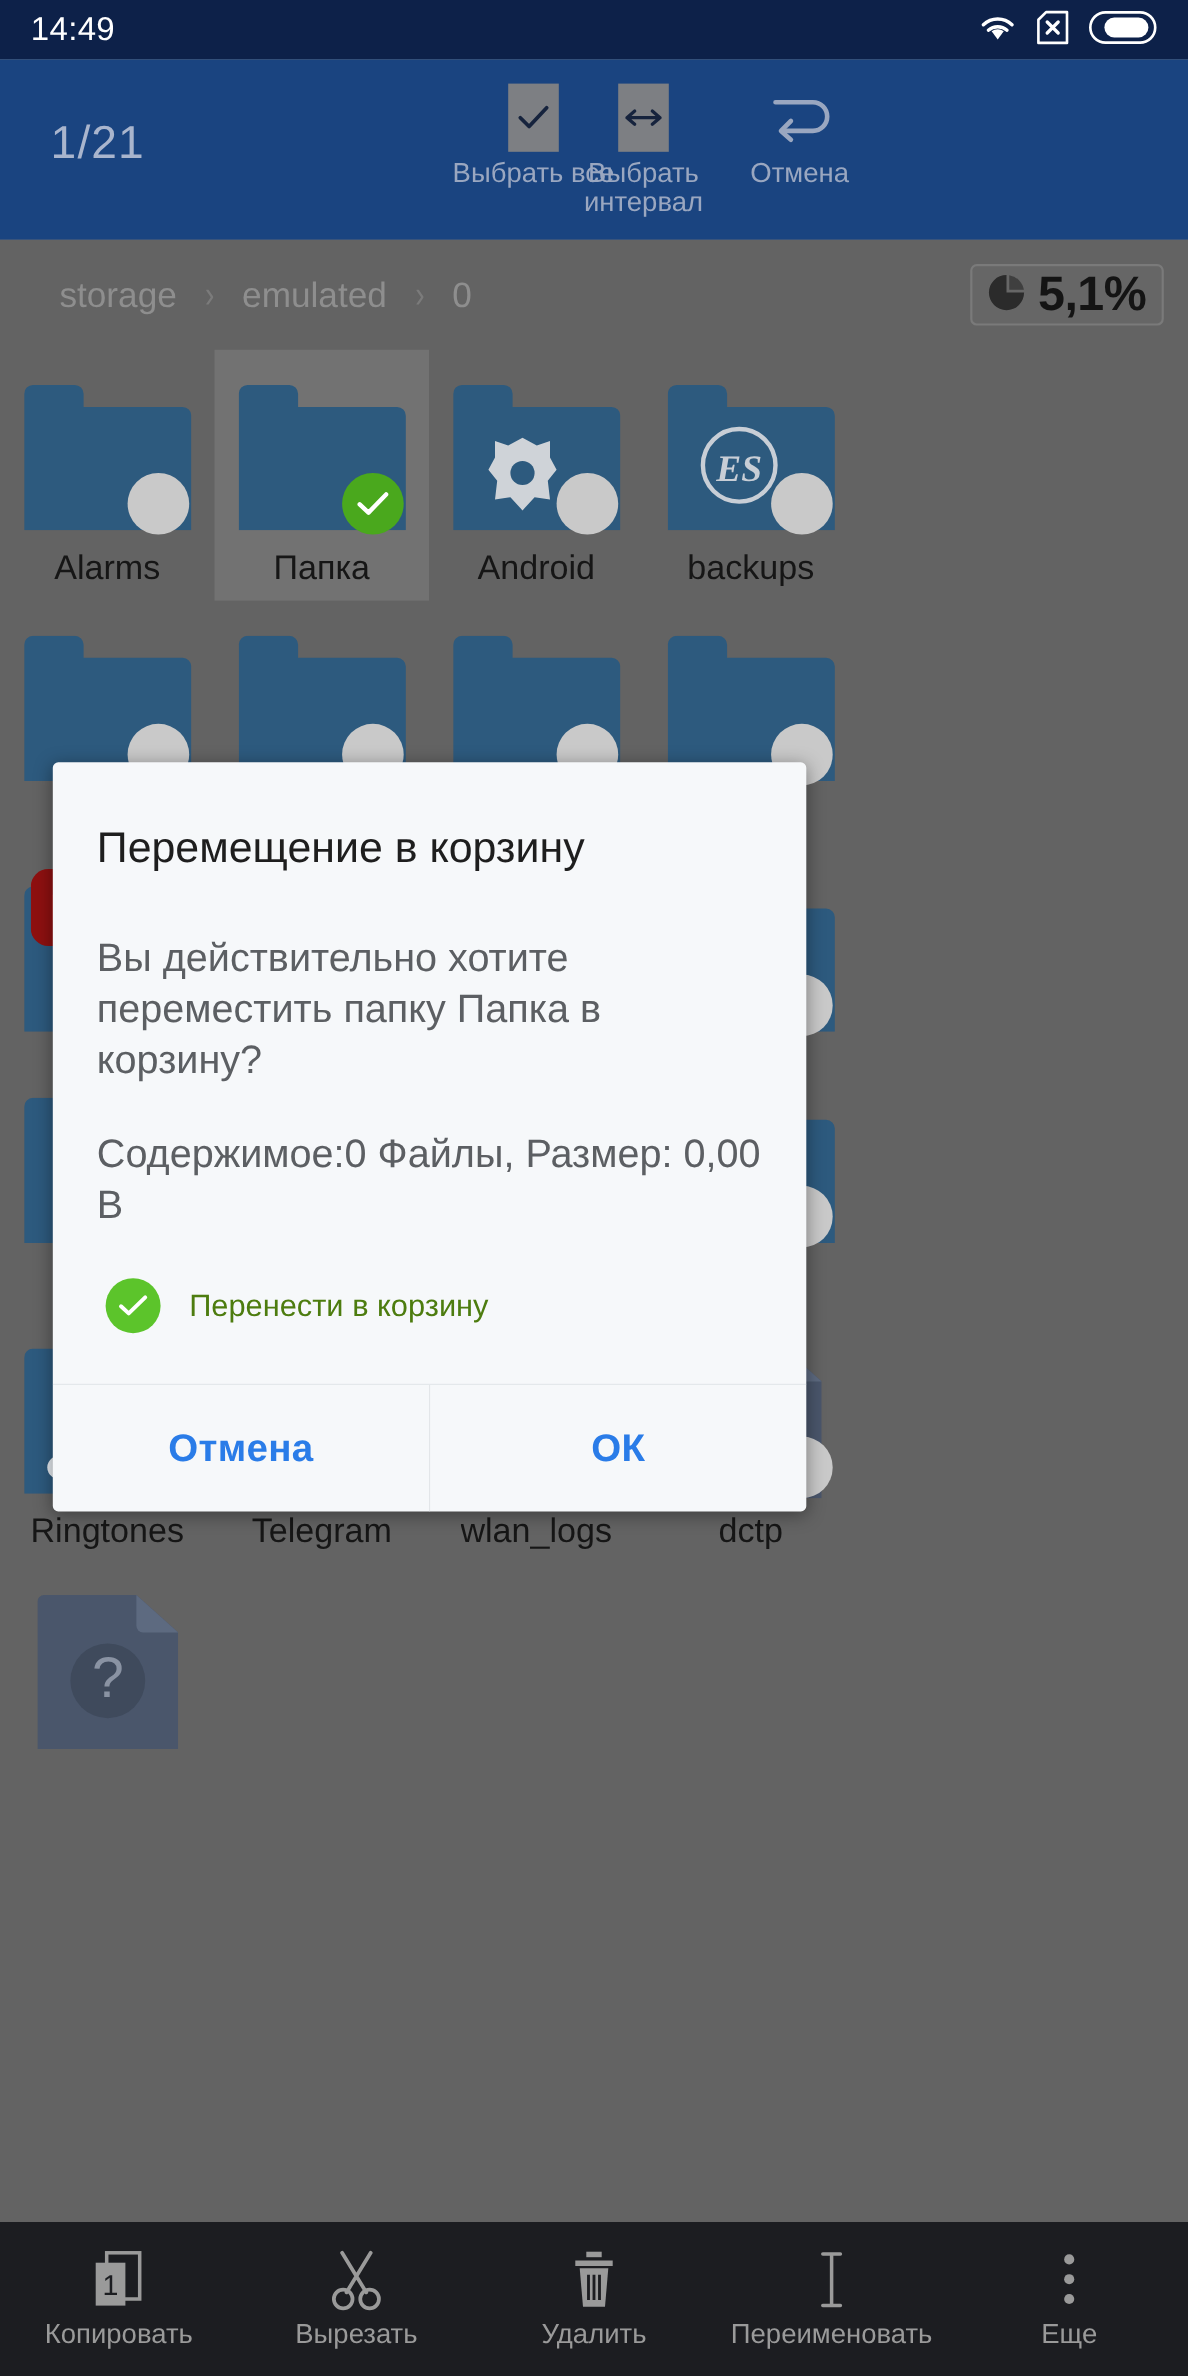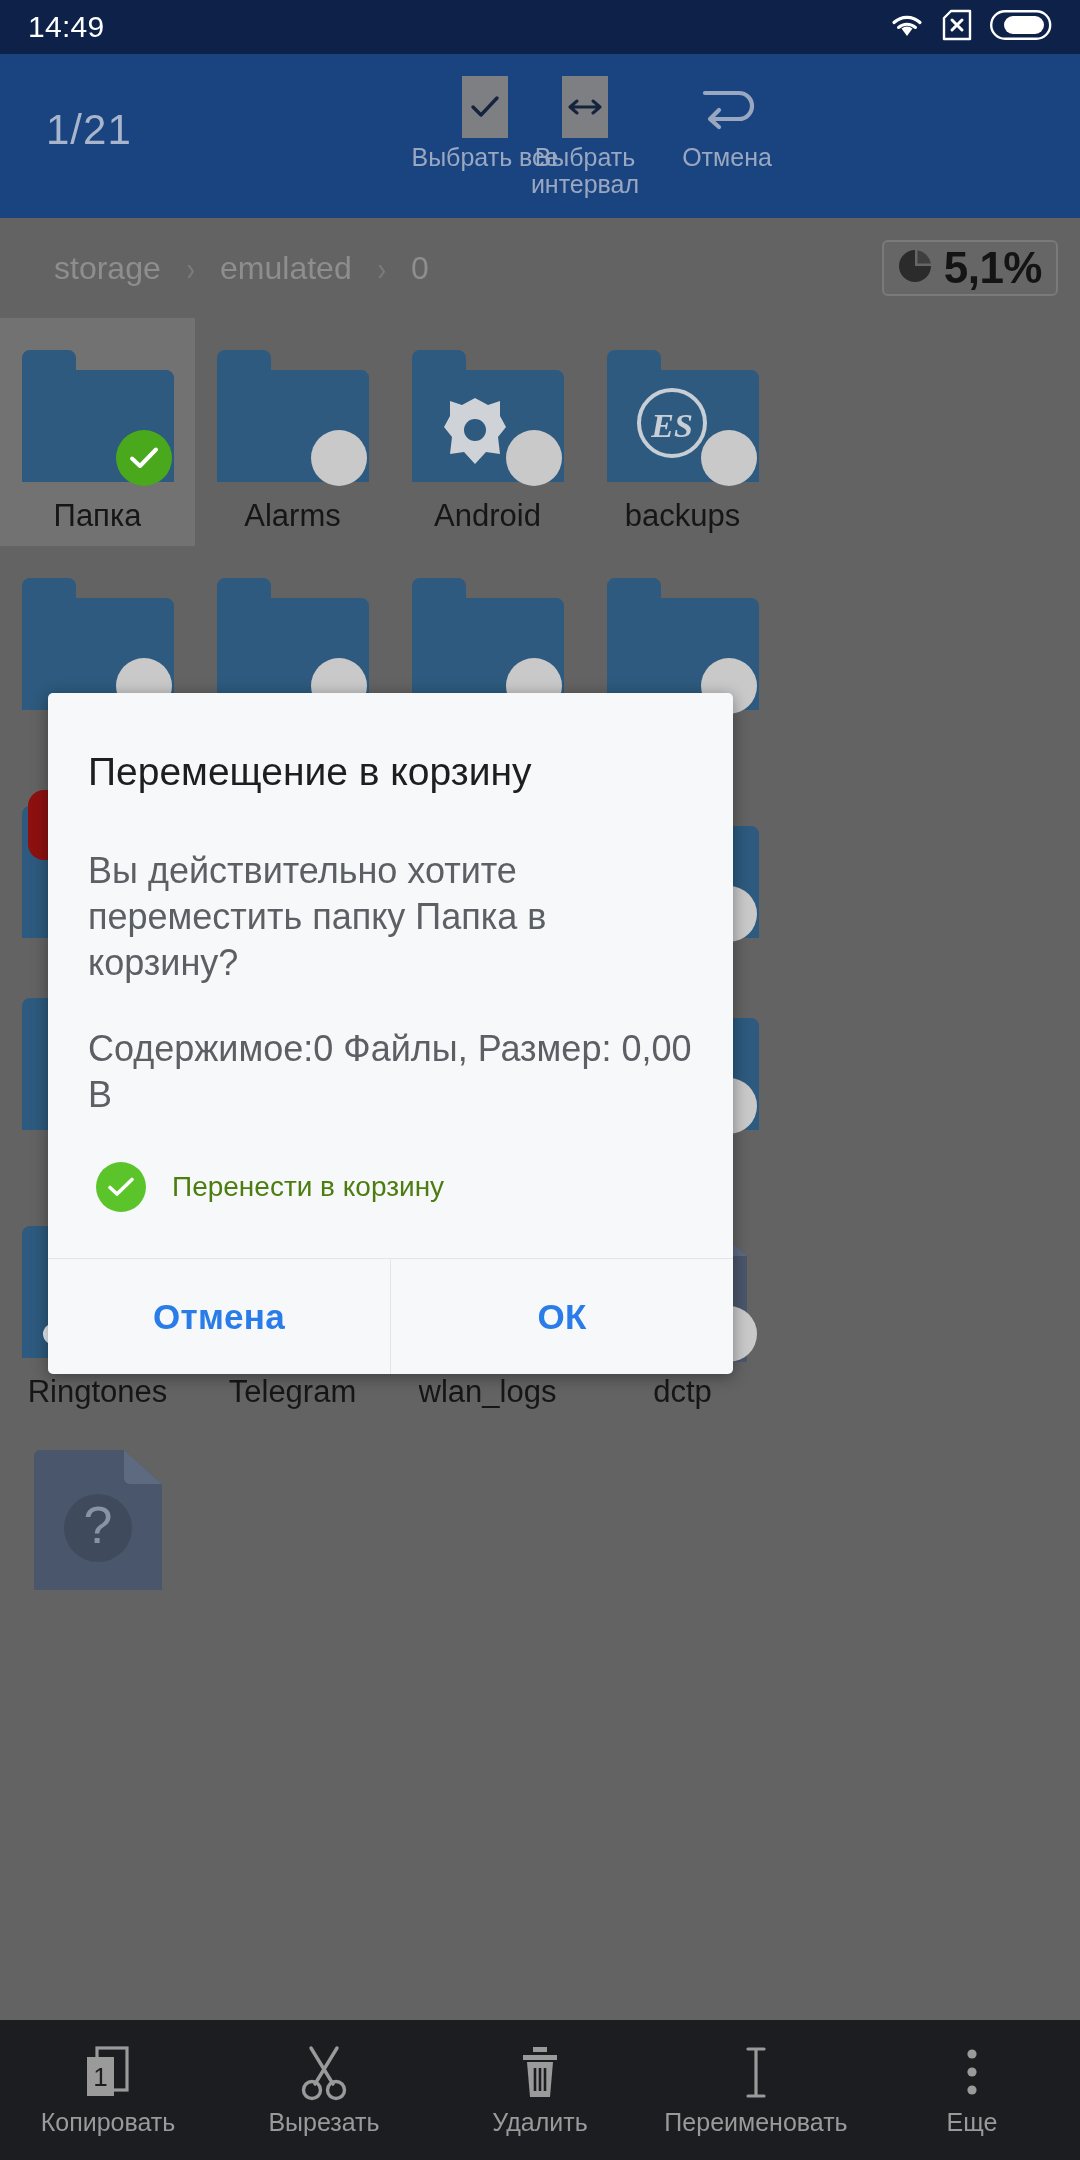--- a/index.html
+++ b/index.html
@@ -239,41 +239,41 @@
       <svg width="38" height="38" viewBox="0 0 38 38">
         <path d="M19 19 L19 3 A16 16 0 1 0 35 19 Z" fill="#2b2b2b"></path>
         <path d="M21.5 3.2 A16 16 0 0 1 34.8 16.5 L21.5 16.5 Z" fill="#3f3f3f"></path>
       </svg>
     </span>
     <span id="storage-pct">5,1%</span>
   </div>
 
   <div id="grid">
       <div class="grid-row">
+        <div class="cell">
+          <div class="icon-wrap">
+            <svg class="folder" viewBox="0 0 152 132">
+              <path d="M0 8 A8 8 0 0 1 8 0 H46 A8 8 0 0 1 54 8 V20 H144 A8 8 0 0 1 152 28 V132 H0 Z" fill="#2d5a7e"></path>
+            </svg>
+            <span class="badge"></span>
+          </div>
+          <div class="cell-label">Alarms</div>
+        </div>
         <div class="cell selected">
           <div class="icon-wrap">
             <svg class="folder" viewBox="0 0 152 132">
               <path d="M0 8 A8 8 0 0 1 8 0 H46 A8 8 0 0 1 54 8 V20 H144 A8 8 0 0 1 152 28 V132 H0 Z" fill="#2d5a7e"></path>
             </svg>
             <span class="badge checked">
               <svg width="32" height="26" viewBox="0 0 32 26">
                 <path d="M4 13.5 L12 21 L28 4.5" stroke="#ffffff" stroke-width="4" fill="none" stroke-linecap="round" stroke-linejoin="round"></path>
               </svg>
             </span>
           </div>
           <div class="cell-label">Папка</div>
-        </div>
-        <div class="cell">
-          <div class="icon-wrap">
-            <svg class="folder" viewBox="0 0 152 132">
-              <path d="M0 8 A8 8 0 0 1 8 0 H46 A8 8 0 0 1 54 8 V20 H144 A8 8 0 0 1 152 28 V132 H0 Z" fill="#2d5a7e"></path>
-            </svg>
-            <span class="badge"></span>
-          </div>
-          <div class="cell-label">Alarms</div>
         </div>
         <div class="cell">
           <div class="icon-wrap">
             <svg class="folder" viewBox="0 0 152 132">
               <path d="M0 8 A8 8 0 0 1 8 0 H46 A8 8 0 0 1 54 8 V20 H144 A8 8 0 0 1 152 28 V132 H0 Z" fill="#2d5a7e"></path>
             </svg>
             <svg class="ovl" style="left:30px;top:52px" width="66" height="74" viewBox="0 0 66 74">
               <path d="M33 4 L46 11 L58 7 L58 22 L64 33 L56 43 L58 60 L44 58 L33 70 L22 58 L8 60 L10 43 L2 33 L8 22 L8 7 L20 11 Z" fill="#cfd3d8"></path>
               <circle cx="33" cy="36" r="11" fill="#2d5a7e"></circle>
             </svg>

